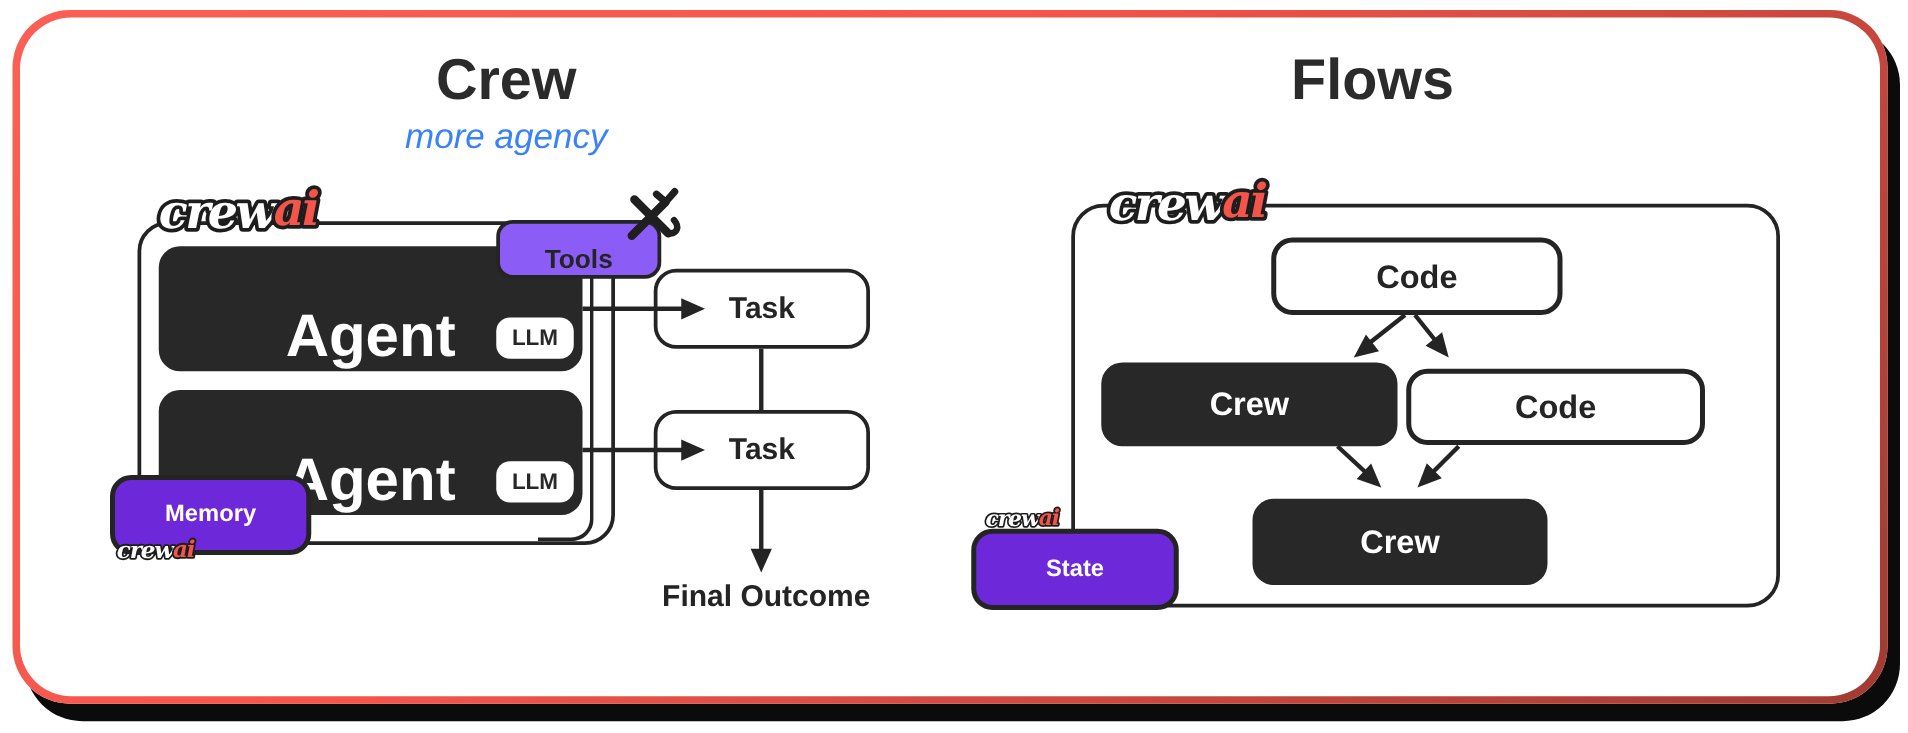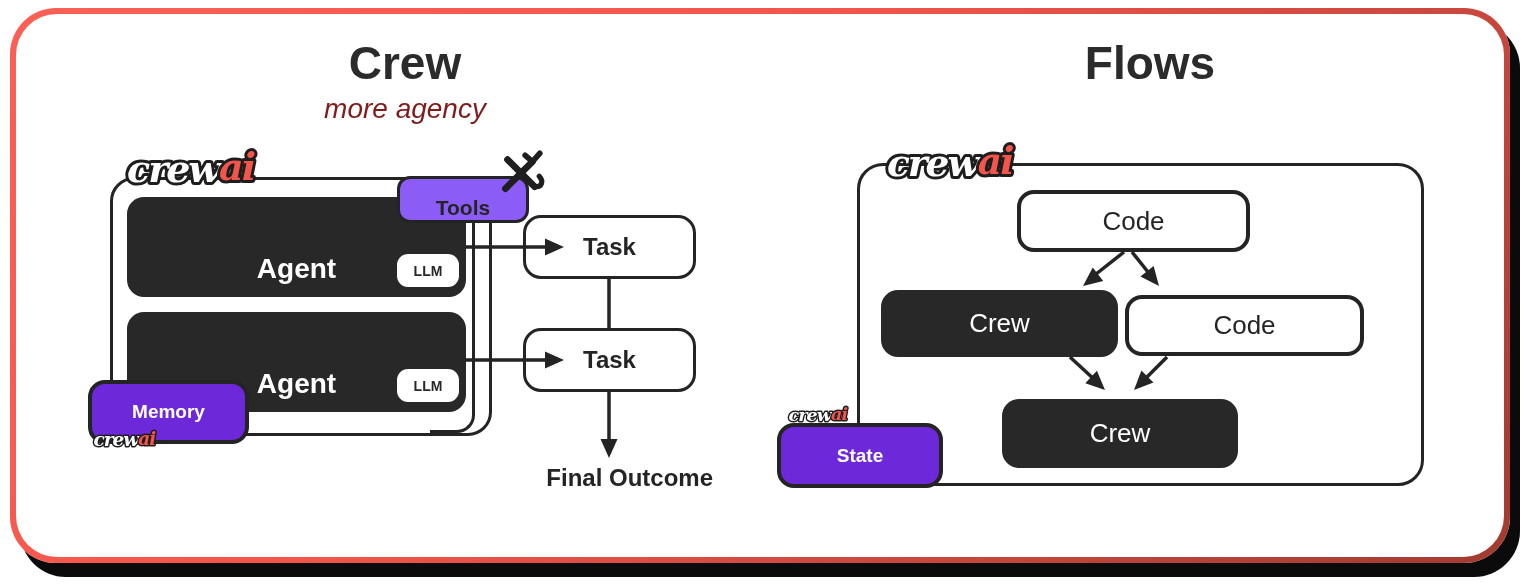--- a/index.html
+++ b/index.html
@@ -9,44 +9,44 @@
 
   
   .frame{left:10px;top:8px;width:1500px;height:555px;border-radius:46px;
          background:linear-gradient(135deg,#fa6055 0%,#f4554b 40%,#a23b31 100%);
          box-shadow:10px 14px 0 #0b0b0b;}
   .frame-inner{position:absolute;inset:6px;background:#fff;border-radius:41px;}
 
   
   .title-block{width:500px;text-align:center;z-index:10;}
   .title{font-size:46px;font-weight:700;color:#2b2b2b;letter-spacing:0;line-height:1.1;}
-  .subtitle{font-size:28px;font-style:italic;font-weight:400;color:#7f1d1d;margin-top:4px;}
+  .subtitle{font-size:28px;font-style:italic;font-weight:400;color:#3b82f6;margin-top:4px;}
 
   
   .container{border:3.5px solid #242424;border-radius:24px;background:transparent;z-index:5;}
   .stem{border-right:3.5px solid #242424;border-bottom:3.5px solid #242424;
         border-bottom-right-radius:18px;z-index:6;}
 
   
   .node{display:flex;align-items:center;justify-content:center;
         border-radius:17px;z-index:20;}
   .node-dark{background:#282828;color:#fff;}
   .node-light{background:#fff;border:3.5px solid #242424;color:#242424;}
   .node-red{background:#6d28d9;border:4px solid #242424;color:#fff;z-index:40;}
-  .lbl-lg{font-size:28px;font-weight:700;margin-top:44px;}
-  .lbl-md{font-size:26px;font-weight:400;}
+  .lbl-lg{font-size:48px;font-weight:700;margin-top:44px;}
+  .lbl-md{font-size:26px;font-weight:700;}
   .lbl-task{font-size:24px;font-weight:700;}
   .lbl-sm{font-size:19px;font-weight:700;}
   .tools-box{background:#8b5cf6;border:3.5px solid #242424;border-radius:13px;
              display:flex;align-items:flex-end;justify-content:center;z-index:25;}
   .tools-box span{font-size:21px;font-weight:700;}
   .llm-chip{position:absolute;right:7px;bottom:10px;width:62px;height:33px;background:#fff;
             border-radius:11px;display:flex;align-items:center;justify-content:center;
-            color:#282828;font-size:14px;font-weight:700;}
-  .outcome{width:200px;text-align:right;font-size:24px;font-weight:700;color:#242424;z-index:20;}
+            color:#282828;font-size:18px;font-weight:700;}
+  .outcome{width:200px;text-align:center;font-size:24px;font-weight:700;color:#242424;z-index:20;}
   .logo{z-index:45;}
   .wires{left:0;top:0;z-index:30;pointer-events:none;}
   .icon{z-index:26;}
 </style>
 </head>
 <body>
 
 <div class="abs frame">
   <div class="frame-inner"></div>
 </div>
@@ -97,21 +97,21 @@
 
 <div class="abs node node-light" style="left:523px;top:215px;width:173px;height:64px;border-radius:18px;">
   <span class="lbl-task">Task</span>
 </div>
 <div class="abs node node-light" style="left:523px;top:328px;width:173px;height:64px;border-radius:18px;">
   <span class="lbl-task">Task</span>
 </div>
 
 <div class="abs outcome" style="left:513px;top:464px;">Final Outcome</div>
 
-<div class="abs title-block" style="left:900px;top:38px;">
+<div class="abs title-block" style="left:848px;top:38px;">
   <div class="title">Flows</div>
 </div>
 
 <div class="abs container" style="left:857px;top:163px;width:567px;height:323px;border-radius:26px;"></div>
 
 <svg class="abs logo" style="left:884px;top:139px;" width="158" height="48" viewBox="0 0 160 48">
   <text x="3" y="37" font-family="DejaVu Serif, serif" font-style="italic" font-weight="bold" font-size="38" letter-spacing="-2" paint-order="stroke" stroke="#1d1d1d" stroke-width="6" stroke-linejoin="round">
     <tspan fill="#ffffff">crew</tspan><tspan fill="#f4554b" dy="-2">ai</tspan>
   </text>
 </svg>

